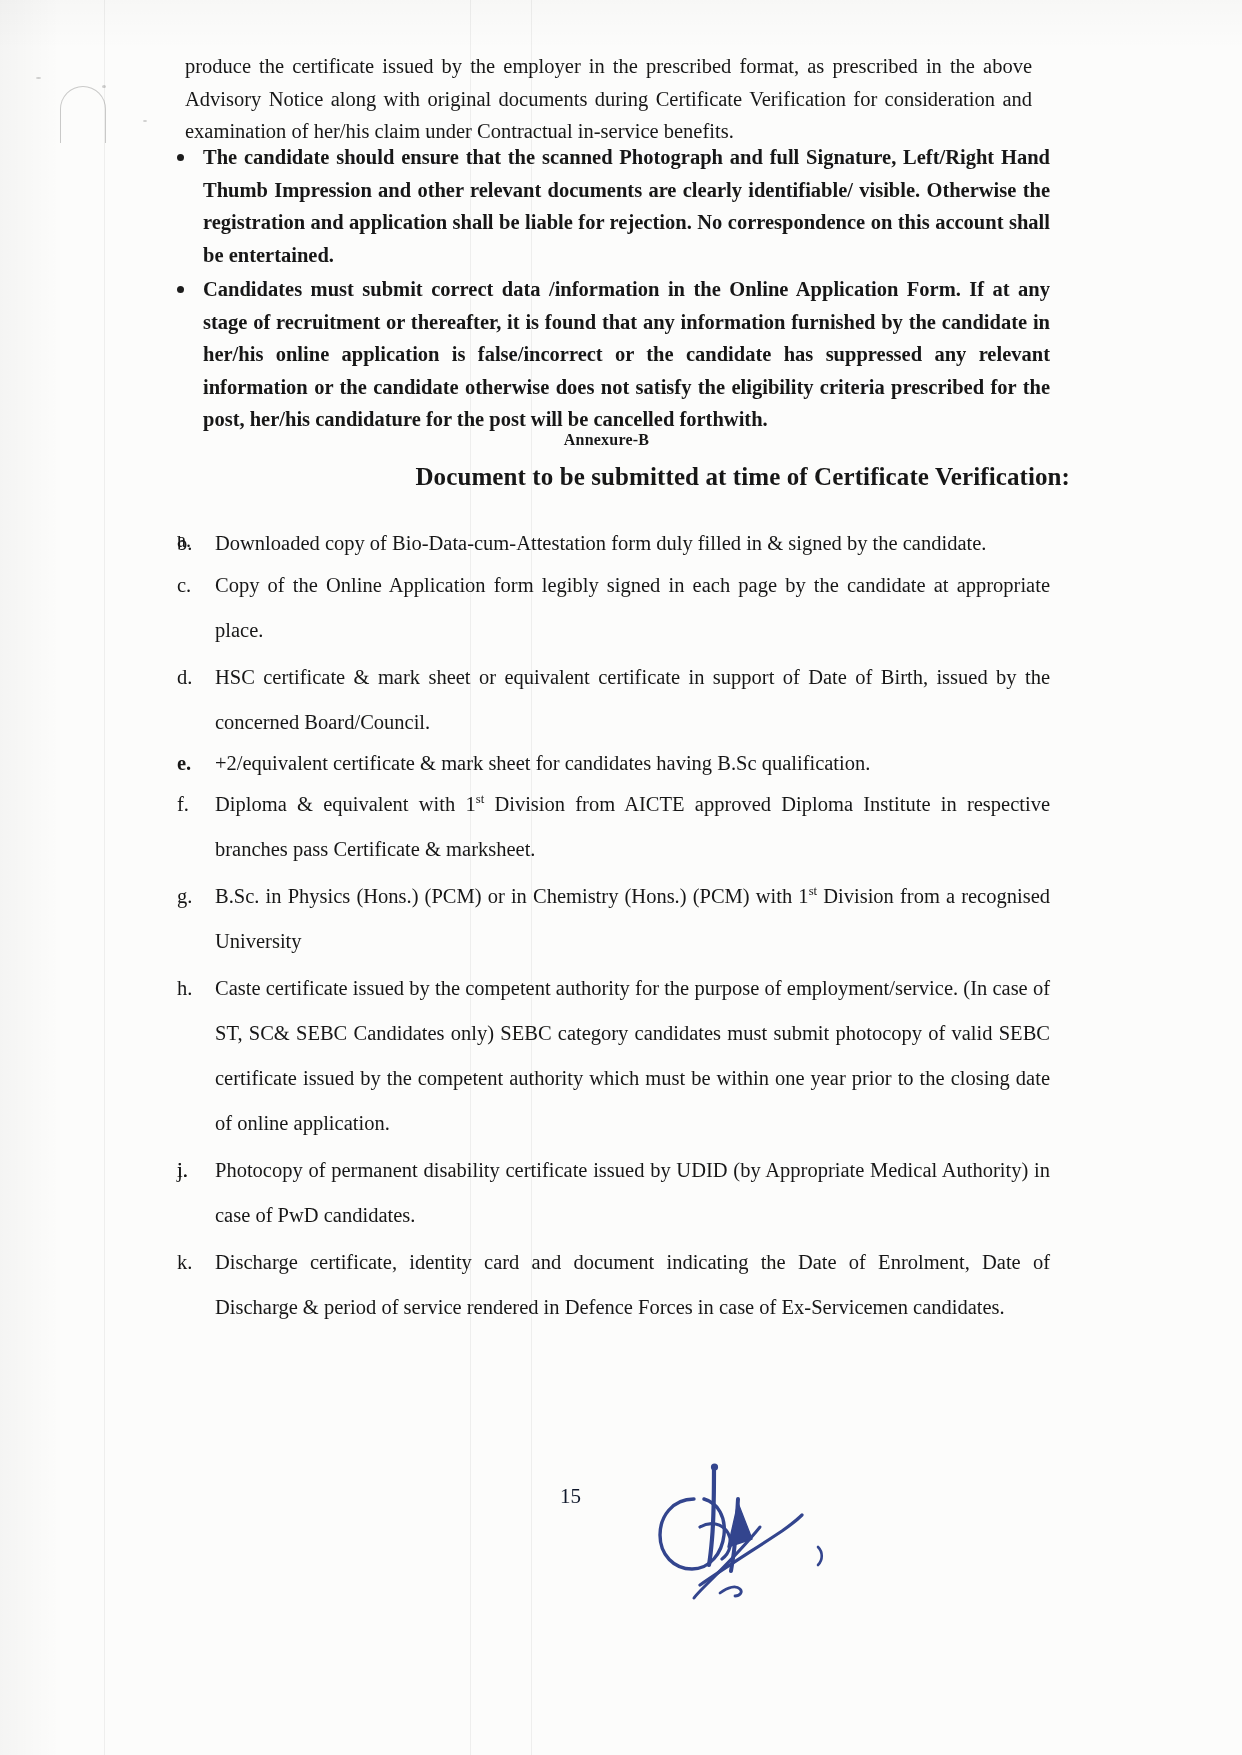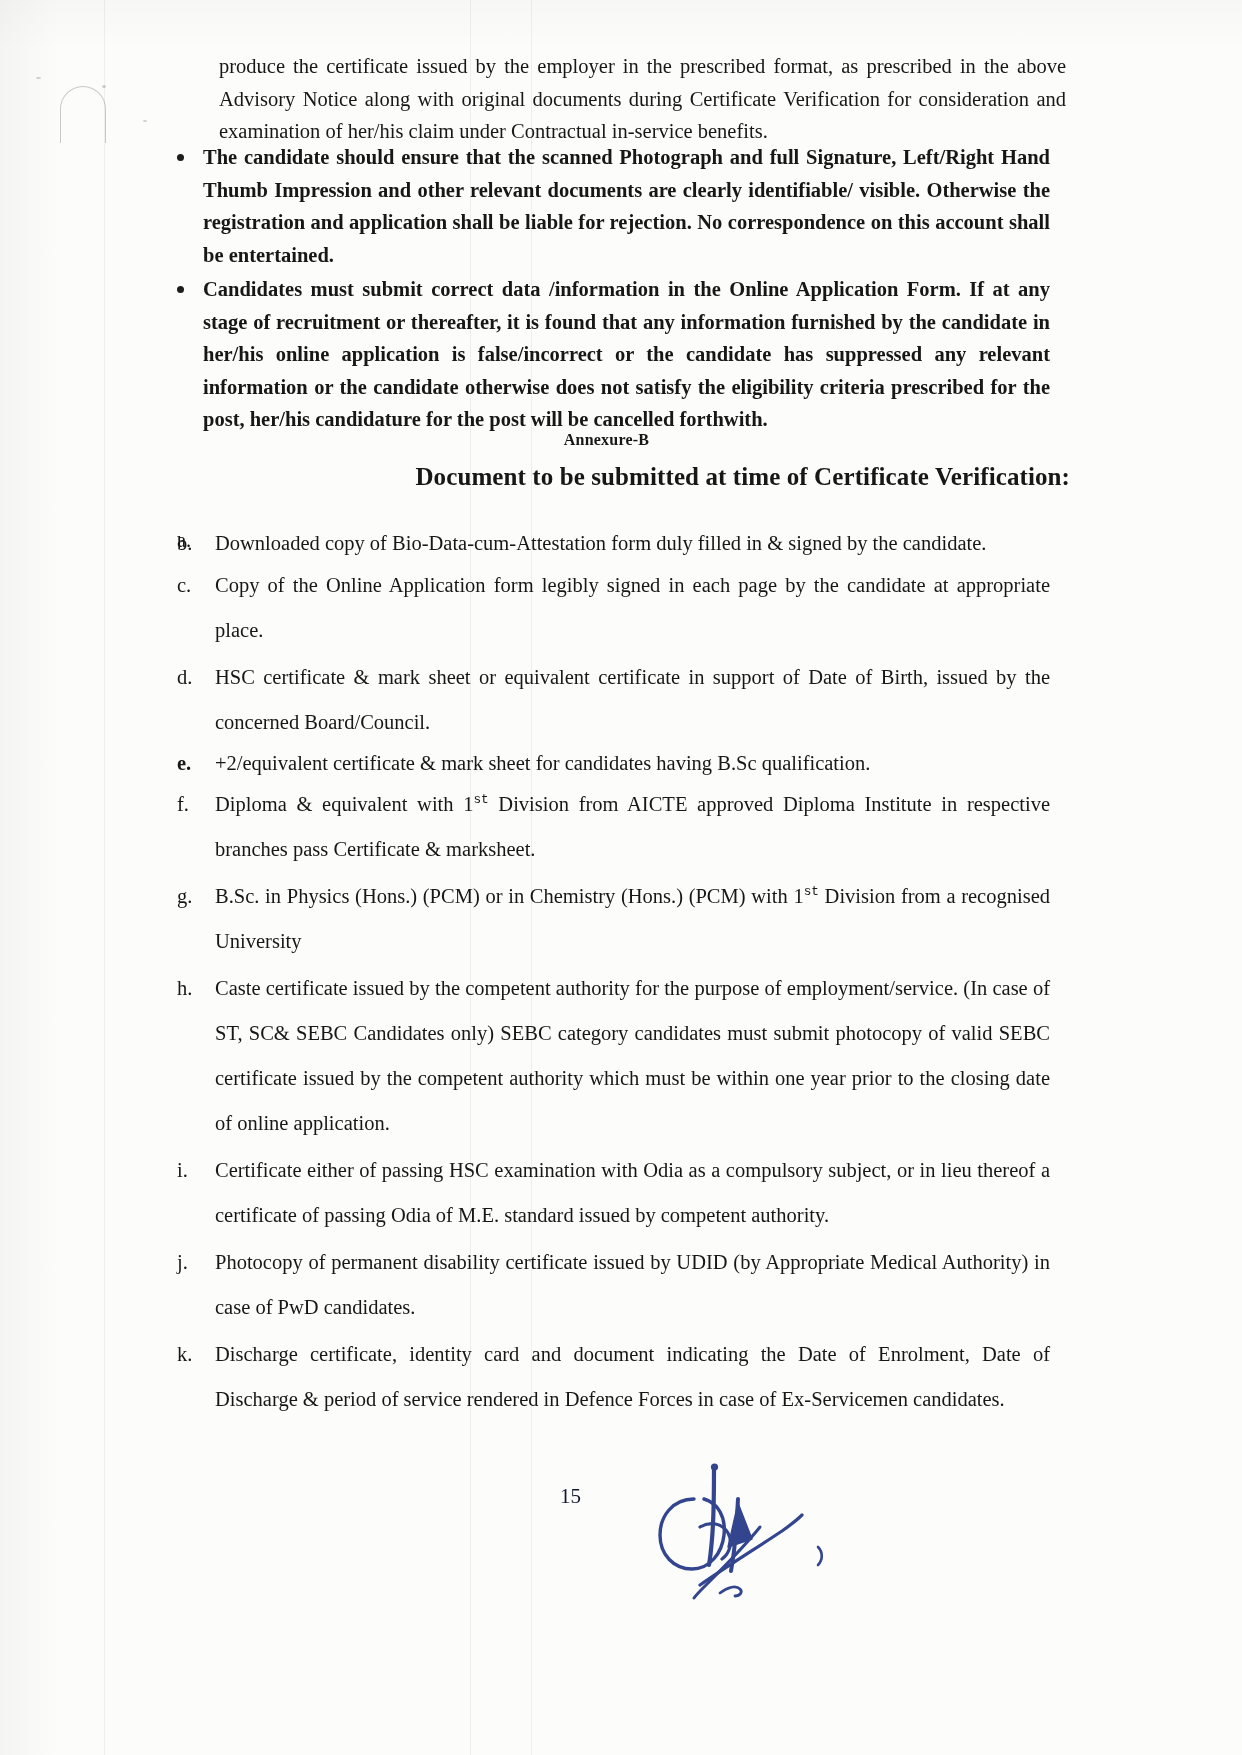--- a/index.html
+++ b/index.html
@@ -123,21 +123,20 @@
     font-size: 20.5px;
   }
   li.lh-tight { line-height: 33px; }
   li.lh-loose { line-height: 45px; }
   li.bold-mark .mark { font-weight: bold; }
 
   sup {
     font-size: 0.62em;
     vertical-align: super;
     line-height: 0;
-    font-family: Liberation Mono, monospace;
   }
 
   .page-number {
     position: absolute;
     left: 560px;
     top: 1484px;
     font-size: 21px;
     color: #0f172a;
   }
   .signature {
@@ -157,21 +156,21 @@
   <div class="fold f1"></div>
   <div class="fold f2"></div>
   <div class="fold f3"></div>
   <div class="margin-arc"></div>
   <div class="speck" style="left:36px;top:77px;width:5px;height:2px;"></div>
   <div class="speck" style="left:102px;top:85px;width:4px;height:3px;"></div>
   <div class="speck" style="left:143px;top:120px;width:4px;height:2px;"></div>
 
   <div class="content">
 
-    <div style="position:absolute; left:219px; top:50px; width:847px;">
+    <div style="position:absolute; left:185px; top:50px; width:847px;">
       <p class="para-cont">produce the certificate issued by the employer in the prescribed format, as prescribed in the above Advisory Notice along with original documents during Certificate Verification for consideration and examination of her/his claim under Contractual in-service benefits.</p>
     </div>
 
     <ul class="bullet-list" style="position:absolute; left:163px; top:141px; width:887px;">
       <li>
         <span class="dot"></span>
         <span>The candidate should ensure that the scanned Photograph and full Signature, Left/Right Hand Thumb Impression and other relevant documents are clearly identifiable/ visible. Otherwise the registration and application shall be liable for rejection. No correspondence on this account shall be entertained.</span>
       </li>
       <li style="margin-top:2px;">
         <span class="dot"></span>
@@ -223,21 +222,20 @@
         <span><span>B.Sc. in Physics  (Hons.) (PCM) or in Chemistry (Hons.) (PCM) with 1</span><sup>st</sup><span> Division from a recognised University</span></span>
       </li>
 
       <li class="lh-loose" style="margin-bottom:2px;">
         <span class="mark">h.</span>
         <span>Caste certificate issued by the competent authority for the purpose of employment/service. (In case of ST, SC&amp; SEBC Candidates only) SEBC category candidates must submit photocopy of valid SEBC certificate issued by the competent authority which must be within one year prior to the closing date of online application.</span>
       </li>
 
       <li class="lh-loose" style="margin-bottom:2px;">
         <span class="mark">i.</span>
-        <span>Certificate either of passing HSC examination with Odia as a compulsory subject, or in lieu thereof a certificate of passing Odia of M.E. standard issued by competent authority.</span>
       </li>
 
       <li class="lh-loose" style="margin-bottom:2px;">
         <span class="mark">j.</span>
         <span>Photocopy of permanent disability certificate issued by UDID (by Appropriate Medical Authority) in case of PwD candidates.</span>
       </li>
 
       <li class="lh-loose">
         <span class="mark">k.</span>
         <span>Discharge certificate, identity card and document indicating the Date of Enrolment, Date of Discharge &amp; period of service rendered in Defence Forces in case of Ex-Servicemen candidates.</span>

